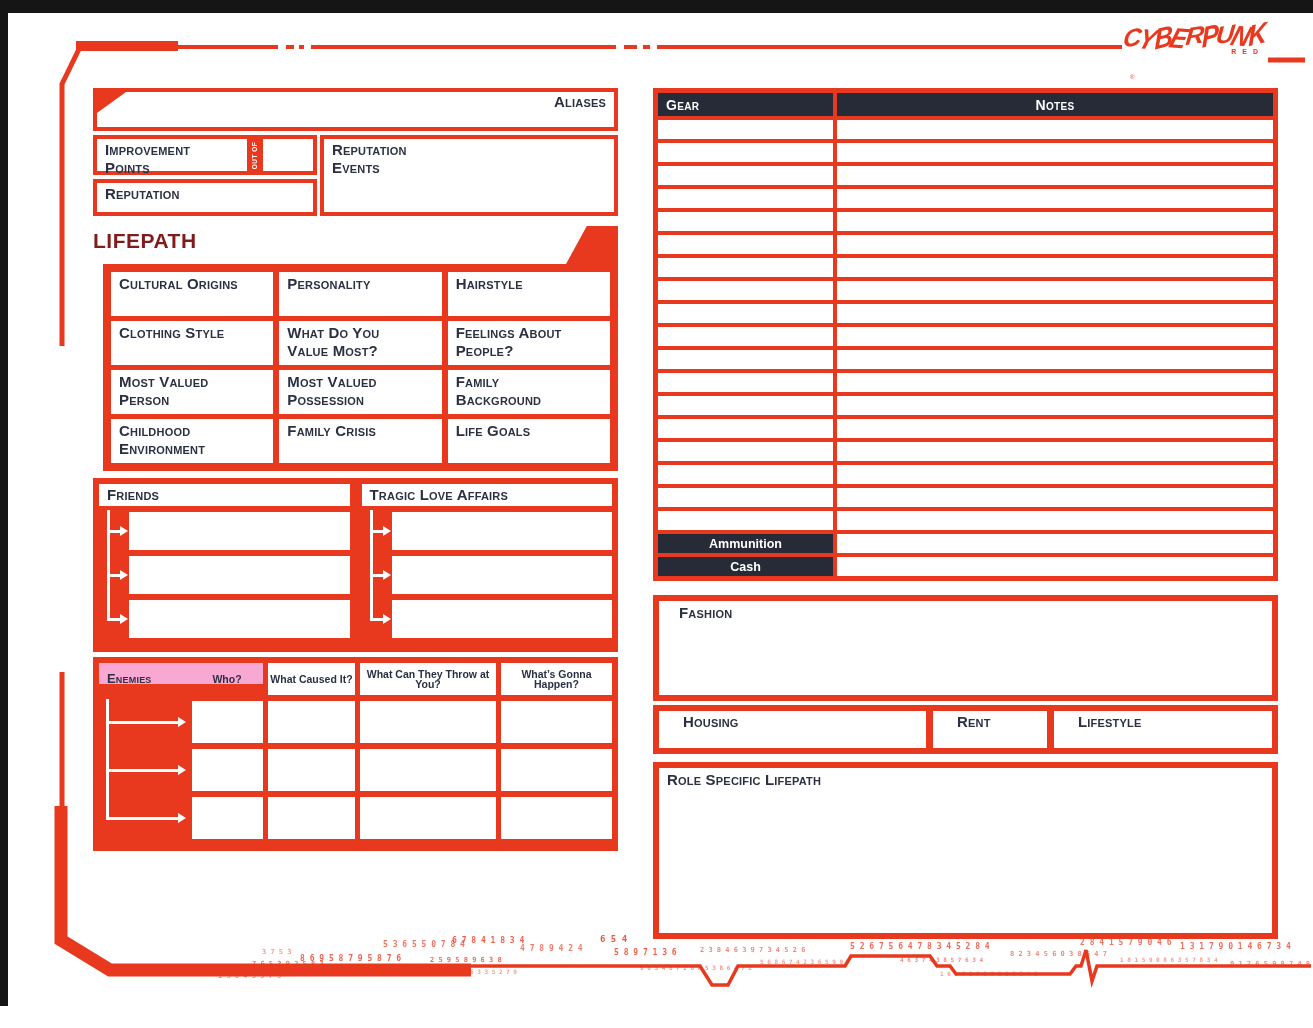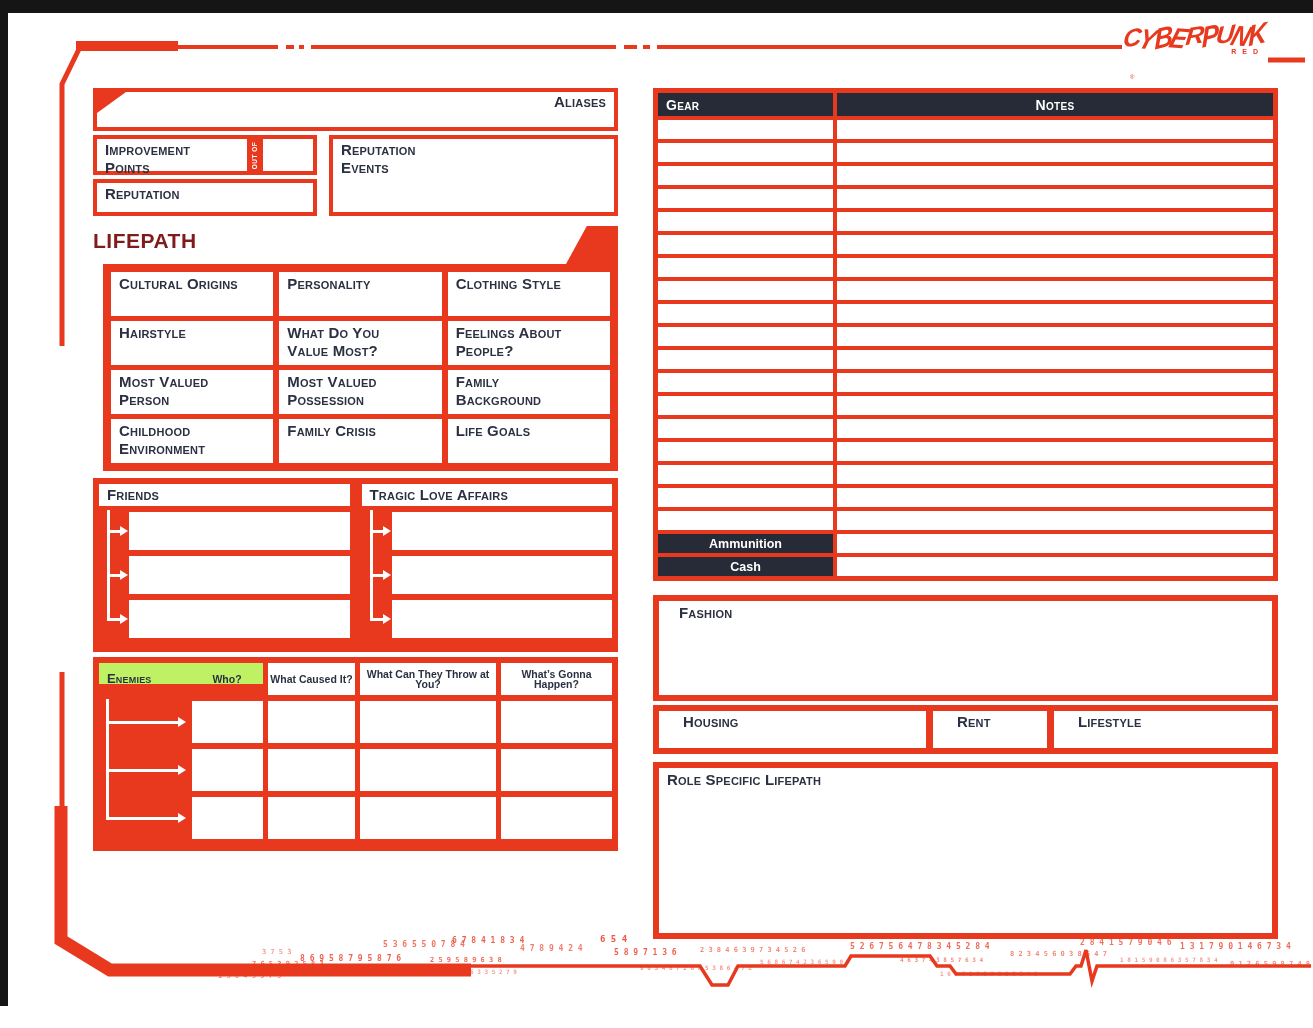--- a/index.html
+++ b/index.html
@@ -36,21 +36,21 @@
 
   .col-left{position:absolute;left:93px;top:88px;width:525px;z-index:3;}
   .col-right{position:absolute;left:633px;top:88px;width:625px;z-index:3;margin-left:20px;}
 
   
   .aliases{position:relative;height:43px;}
   .aliases .corner{position:absolute;top:0;left:0;width:0;height:0;border-top:21px solid var(--red);border-right:29px solid transparent;}
   .aliases .lbl{position:absolute;top:2px;right:8px;}
 
   
-  .points-row{display:grid;grid-template-columns:224px 1fr;gap:12px;margin-top:4px;}
+  .points-row{display:grid;grid-template-columns:224px 1fr;gap:3px;margin-top:4px;}
   .pstack{display:flex;flex-direction:column;gap:4px;}
   .imp-box{position:relative;height:40px;padding:2px 8px;}
   .rep-box{height:37px;padding:2px 8px;}
   .repev-box{padding:2px 8px;}
   .out-of{position:absolute;left:150px;top:0;width:16px;height:33px;background:var(--red);display:flex;align-items:center;justify-content:center;}
   .out-of span{transform:rotate(-90deg);font-size:6.5px;font-weight:700;color:#fff;letter-spacing:.5px;white-space:nowrap;}
 
   
   .lp-title{position:relative;margin-top:10px;height:32px;}
   .lp-title h1{margin:0;font-size:21px;font-weight:900;color:#7f1d1d;letter-spacing:.5px;line-height:30px;}
@@ -66,21 +66,21 @@
   .fr-head{height:22px;padding:2px 8px;}
   .fr-rows{position:relative;margin-top:6px;height:128px;}
   .fr-box{position:absolute;left:30px;right:0;height:38px;background:#fff;}
   .rail{position:absolute;width:3px;background:#fff;}
   .abar{position:absolute;height:3px;background:#fff;}
   .ahead{position:absolute;width:0;height:0;border-left:8px solid #fff;border-top:5px solid transparent;border-bottom:5px solid transparent;}
 
   
   .en-block{margin-top:5px;padding:6px;}
   .en-head{display:grid;grid-template-columns:164px 87px 136px 1fr;gap:5px;}
-  .en-head-first{background:#bef264;height:21px;display:grid;grid-template-columns:92px 1fr;align-items:center;}
+  .en-head-first{background:#f9a8d4;height:21px;display:grid;grid-template-columns:92px 1fr;align-items:center;}
   .en-head-first .lbl{padding-left:8px;font-size:13px;}
   .en-colhead{background:#fff;height:32px;display:flex;align-items:center;justify-content:center;
     font-size:10.5px;font-weight:700;color:var(--navy);text-align:center;line-height:1;}
   .en-body{position:relative;margin-top:6px;}
   .en-row{display:grid;grid-template-columns:88px 71px 87px 136px 1fr;gap:5px;margin-bottom:6px;}
   .en-row .cell{background:#fff;height:42px;}
   .en-row .spacer{background:transparent;}
 
   
   .gear{padding:5px;}
@@ -187,22 +187,22 @@
     </div>
 
     <div class="lp-title">
       <h1>LIFEPATH</h1>
       <div class="lp-tab"></div>
     </div>
 
     <div class="rc lp-grid">
       <div class="wc lp-cell"><span class="lbl">Cultural Origins</span></div>
       <div class="wc lp-cell"><span class="lbl">Personality</span></div>
+      <div class="wc lp-cell"><span class="lbl">Hairstyle</span></div>
       <div class="wc lp-cell"><span class="lbl">Clothing Style</span></div>
-      <div class="wc lp-cell"><span class="lbl">Hairstyle</span></div>
       <div class="wc lp-cell"><span class="lbl">What Do You
 Value Most?</span></div>
       <div class="wc lp-cell"><span class="lbl">Feelings About
 People?</span></div>
       <div class="wc lp-cell"><span class="lbl">Most Valued
 Person</span></div>
       <div class="wc lp-cell"><span class="lbl">Most Valued
 Possession</span></div>
       <div class="wc lp-cell"><span class="lbl">Family
 Background</span></div>

